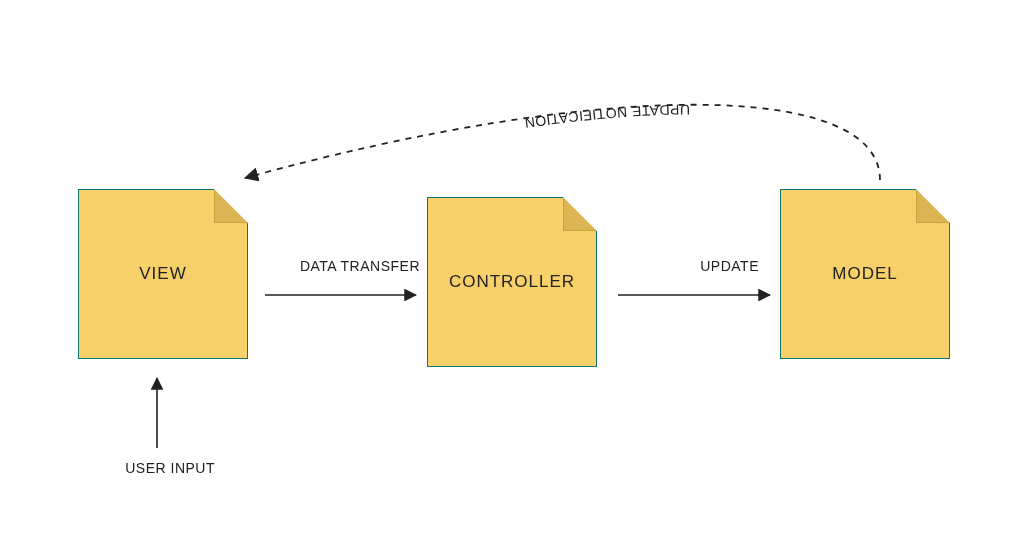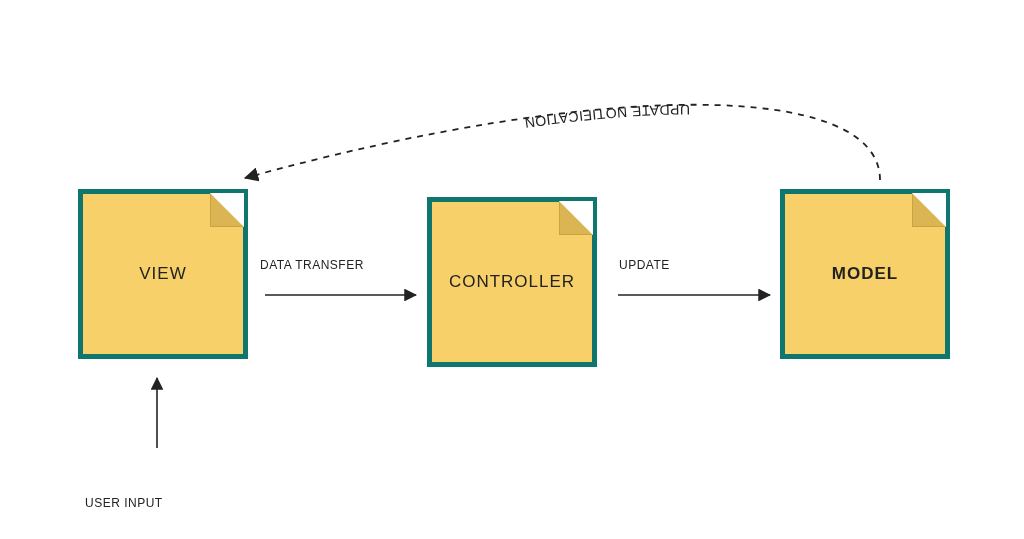--- a/index.html
+++ b/index.html
@@ -11,21 +11,21 @@
     font-family: Arial, Helvetica, sans-serif;
     color: #222;
     position: relative;
     overflow: hidden;
   }
   .note {
     position: absolute;
     width: 170px;
     height: 170px;
     background: #f7d069;
-    border: 5px solid #0f766e;
+    border: 1px solid #0f766e;
     box-sizing: border-box;
   }
   .note .fold {
     position: absolute;
     top: -1px;
     right: -1px;
     width: 34px;
     height: 34px;
     background: #dbb454;
     border-left: 1px solid #c9a540;
@@ -46,23 +46,23 @@
     position: absolute;
     top: 0; left: 0; right: 0; bottom: 0;
     display: flex;
     align-items: center;
     justify-content: center;
     font-size: 17px;
     letter-spacing: 1px;
   }
   .edge-label {
     position: absolute;
-    font-size: 12px;
+    font-size: 14px;
     letter-spacing: 0.5px;
-    text-align: left;
+    text-align: right;
   }
   svg.overlay {
     position: absolute;
     top: 0;
     left: 0;
     width: 1024px;
     height: 539px;
     pointer-events: none;
   }
 </style>
@@ -74,29 +74,29 @@
   <span class="fold-cover"></span>
   <span class="label">VIEW</span>
 </div>
 
 <div class="note" style="left:427px; top:197px;">
   <span class="fold"></span>
   <span class="fold-cover"></span>
   <span class="label">CONTROLLER</span>
 </div>
 
-<div class="note" style="left:780px; top:189px;font-weight:bold;">
+<div class="note" style="left:780px; top:189px;">
   <span class="fold"></span>
   <span class="fold-cover"></span>
   <span class="label">MODEL</span>
 </div>
 
 <div class="edge-label" style="left:260px; top:258px; width:160px;">DATA TRANSFER</div>
 <div class="edge-label" style="left:619px; top:258px; width:140px;">UPDATE</div>
-<div class="edge-label" style="left:85px; top:460px; width:140px;margin-top:36px;">USER INPUT</div>
+<div class="edge-label" style="left:75px; top:460px; width:140px;">USER INPUT</div>
 
 <svg class="overlay" viewBox="0 0 1024 539">
   <defs>
     <marker id="arrow-solid" viewBox="0 0 12 12" refX="11" refY="6" markerWidth="8" markerHeight="8" orient="auto-start-reverse">
       <path d="M0,0 L12,6 L0,12 Z" fill="#222"></path>
     </marker>
     <marker id="arrow-dashed" viewBox="0 0 12 12" refX="11" refY="6" markerWidth="8" markerHeight="8" orient="auto-start-reverse">
       <path d="M0,0 L12,6 L0,12 Z" fill="#222"></path>
     </marker>
     <path id="notif-path" d="M 880 180 C 880 80, 600 80, 245 178" fill="none"></path>

